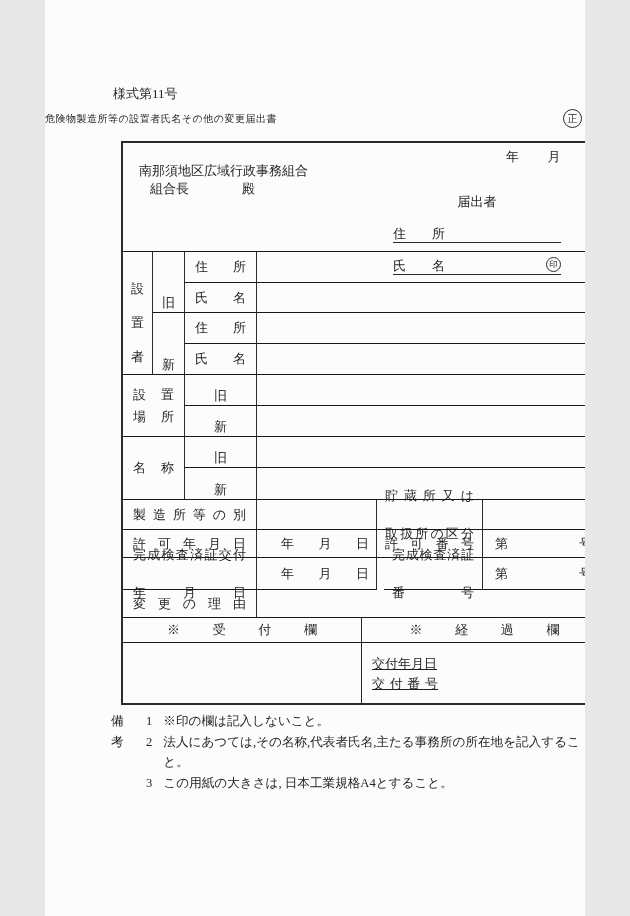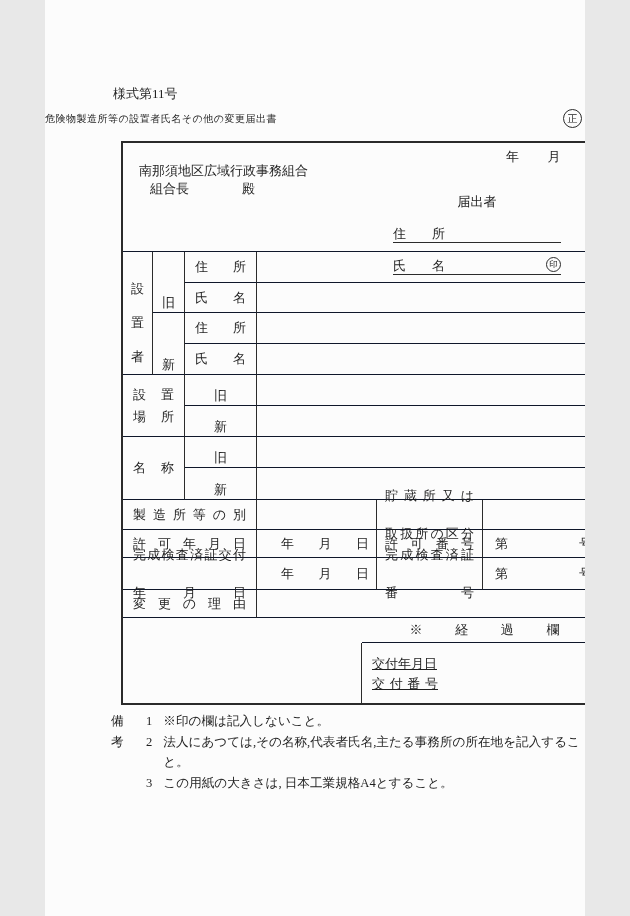--- a/index.html
+++ b/index.html
@@ -151,34 +151,37 @@
       <span>号</span>
     </div>
 
     <div class="c lab lab2" style="grid-area:12/1/13/4;">
       <div class="jl">完成検査済証交付</div>
       <div class="jl">年 月 日</div>
     </div>
     <div class="c datecell" style="grid-area:12/4/13/6;">
       <div class="jl">年 月 日</div>
     </div>
-    <div class="c lab lab2" style="grid-area:12/6/13/7; padding:0 8px;">
+    <div class="c lab lab2" style="grid-area:12/6/13/7; padding:0 8px;margin-left:7px;">
       <div class="jl">完成検査済証</div>
       <div class="jl">番 号</div>
     </div>
     <div class="c nocell nbr" style="grid-area:12/7/13/8;">
       <span>第</span>
       <span>号</span>
     </div>
 
     <div class="c lab" style="grid-area:13/1/14/4;">
       <div class="jl">変 更 の 理 由</div>
     </div>
     <div class="c nbr" style="grid-area:13/4/14/8;"></div>
 
+    <div class="c stamp-hdr" style="grid-area:14/1/15/5;">
+      <div class="jl">※ 受 付 欄</div>
+    </div>
     <div class="c stamp-hdr nbr" style="grid-area:14/5/15/8;align-items:center;">
       <div class="jl">※ 経 過 欄</div>
     </div>
     <div class="c nbb" style="grid-area:15/1/16/5;"></div>
     <div class="c nbr nbb issue" style="grid-area:15/5/16/8;">
       <div>交付年月日</div>
       <div class="jl">交 付 番 号</div>
     </div>
 
   </div>

